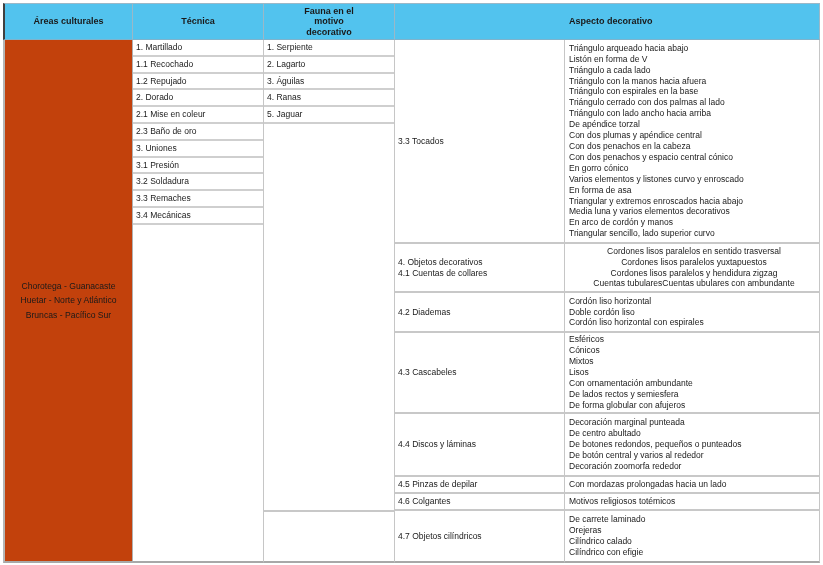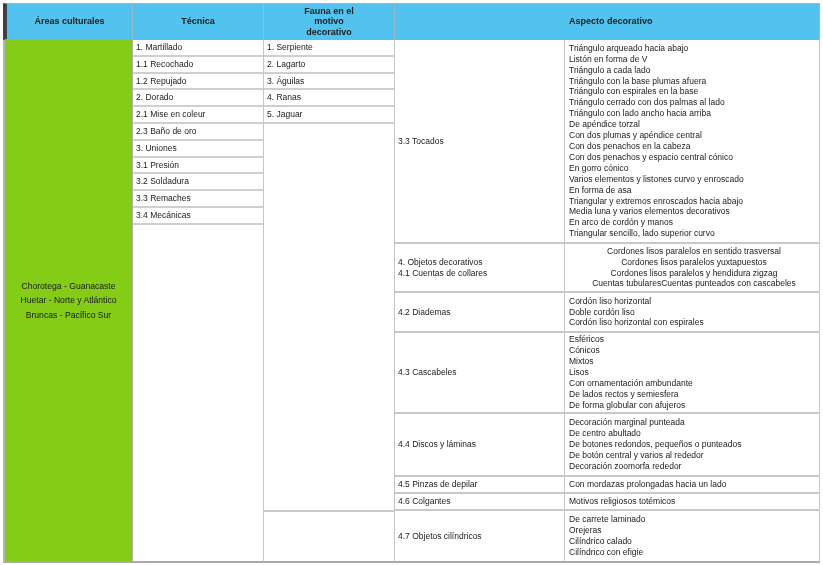--- a/index.html
+++ b/index.html
@@ -1,30 +1,30 @@
 <!DOCTYPE html>
 <html><head>
 <meta charset="utf-8">
 <style>
   html,body{margin:0;padding:0;background:#ffffff;}
   body{width:823px;height:565px;position:relative;overflow:hidden;font-family:"Liberation Sans",sans-serif;color:#1a1a1a;}
   .abs{position:absolute;box-sizing:border-box;}
   .hdr{background:#52c3ee;border-right:1px solid #9ab8c8;border-bottom:1px solid #7fb3cc;display:flex;align-items:center;justify-content:center;text-align:center;font-size:9px;font-weight:bold;color:#1a1a1a;line-height:10.5px;}
   .hdr.left{justify-content:flex-start;padding-left:4px;}
-  .area{background:#84cc16;border-right:1px solid #b0b0b0;border-bottom:2px solid #a8a8a8;border-left:2px solid #b5b5b5;display:flex;align-items:center;justify-content:center;text-align:center;font-size:8.6px;line-height:14.5px;}
+  .area{background:#c2410c;border-right:1px solid #b0b0b0;border-bottom:2px solid #a8a8a8;border-left:2px solid #b5b5b5;display:flex;align-items:center;justify-content:center;text-align:center;font-size:8.6px;line-height:14.5px;}
   .cell{border-right:1px solid #c6c6c6;border-bottom:2px solid #c8c8c8;font-size:8.5px;line-height:10.5px;display:flex;align-items:center;padding-left:3px;white-space:pre;}
   .list{border-right:1px solid #c6c6c6;border-bottom:2px solid #c8c8c8;font-size:8.5px;line-height:10.9px;padding-left:4px;display:flex;flex-direction:column;justify-content:center;white-space:nowrap;}
   .tlist{position:absolute;box-sizing:border-box;}
   .trow{height:16.8px;border-bottom:2px solid #cfcfcf;font-size:8.5px;line-height:15px;padding-left:3px;box-sizing:border-box;white-space:nowrap;}
   .outer-right{border-right:1px solid #c6c6c6;}
 </style>
 </head>
 <body>
 
-<div class="abs hdr" style="left:3px;top:3px;width:130px;height:37px;border-left:4px solid #404040;border-top:1px solid #9ab8c8;">
+<div class="abs hdr" style="left:3px;top:3px;width:130px;height:37px;border-left:2px solid #404040;border-top:1px solid #9ab8c8;">
   <span>Áreas culturales</span>
 </div>
 <div class="abs hdr" style="left:133px;top:3px;width:131px;height:37px;border-top:1px solid #9ab8c8;">
   <span>Técnica</span>
 </div>
 <div class="abs hdr" style="left:264px;top:3px;width:131px;height:37px;border-top:1px solid #9ab8c8;flex-direction:column;">
   <span>Fauna en el</span>
   <span>motivo</span>
   <span>decorativo</span>
 </div>
@@ -68,21 +68,21 @@
   <div class="abs" style="left:0;top:470px;width:130px;height:2px;background:#c8c8c8;"></div>
 </div>
 
 <div class="abs cell" style="left:395px;top:40px;width:170px;height:204px;">
   <span>3.3 Tocados</span>
 </div>
 <div class="abs list" style="left:565px;top:40px;width:255px;height:204px;">
   <span>Triángulo arqueado hacia abajo</span>
   <span>Listón en forma de V</span>
   <span>Triángulo a cada lado</span>
-  <span>Triángulo con la base plumas  afuera</span>
+  <span>Triángulo con la manos hacia  afuera</span>
   <span>Triángulo con espirales en la base</span>
   <span>Triángulo cerrado con dos palmas al lado</span>
   <span>Triángulo con lado ancho hacia arriba</span>
   <span>De apéndice torzal</span>
   <span>Con dos plumas y apéndice central</span>
   <span>Con dos penachos en la cabeza</span>
   <span>Con dos penachos y espacio central cónico</span>
   <span>En gorro cónico</span>
   <span>Varios elementos y listones curvo y enroscado</span>
   <span>En forma de asa</span>
@@ -93,21 +93,21 @@
 </div>
 
 <div class="abs cell" style="left:395px;top:244px;width:170px;height:49px;">
   <span>4. Objetos decorativos
 4.1 Cuentas de collares</span>
 </div>
 <div class="abs list" style="left:565px;top:244px;width:255px;height:49px;align-items:center;">
   <span>Cordones lisos paralelos en sentido trasversal</span>
   <span>Cordones lisos paralelos yuxtapuestos</span>
   <span>Cordones lisos paralelos y hendidura zigzag</span>
-  <span>Cuentas tubularesCuentas punteados con cascabeles</span>
+  <span>Cuentas tubularesCuentas ubulares con ambundante</span>
 </div>
 
 <div class="abs cell" style="left:395px;top:293px;width:170px;height:40px;">
   <span>4.2 Diademas</span>
 </div>
 <div class="abs list" style="left:565px;top:293px;width:255px;height:40px;">
   <span>Cordón liso horizontal</span>
   <span>Doble cordón liso</span>
   <span>Cordón liso horizontal con espirales</span>
 </div>

